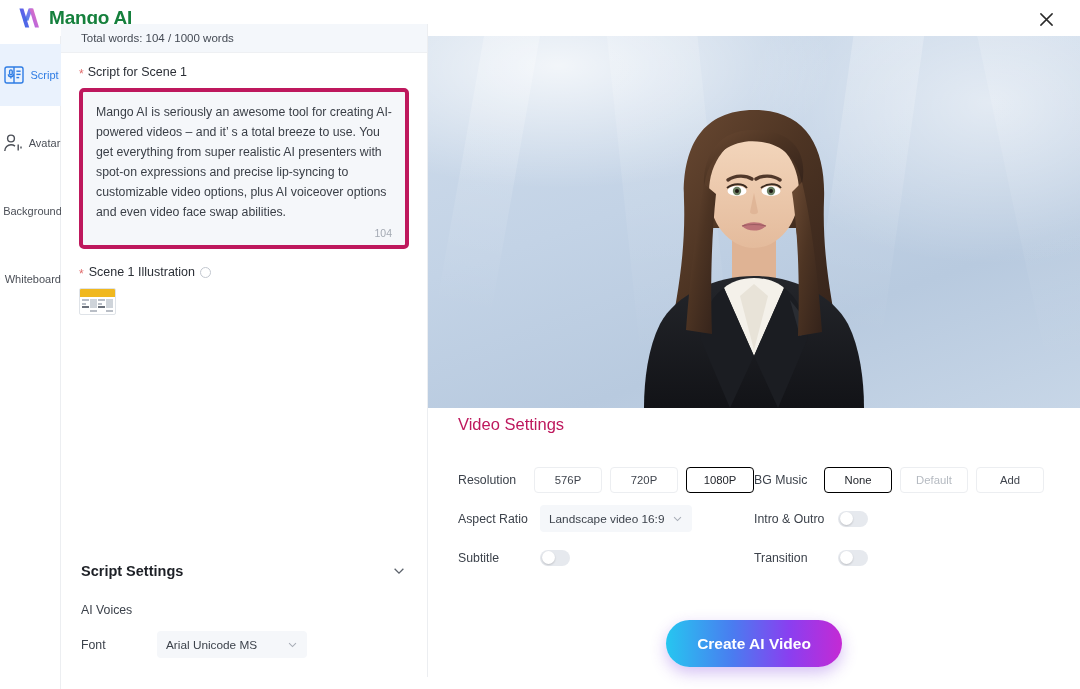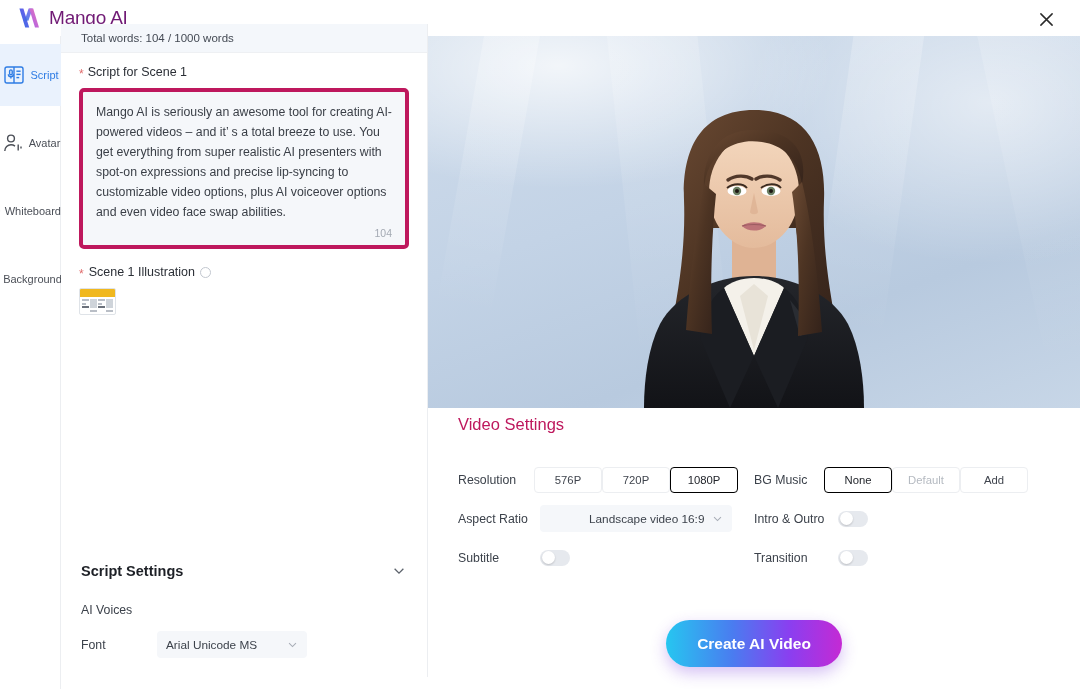--- a/index.html
+++ b/index.html
@@ -12,21 +12,21 @@
   #app { position: relative; width: 1080px; height: 689px; background:#fff; }
 
   
   .topbar {
     position: absolute; top:0; left:0; width:1080px; height:36px;
     background:#fff; display:flex; align-items:center;
   }
   .logo-wrap { display:flex; align-items:center; gap:7px; padding-left:16px; }
   .logo-mark { width:26px; height:22px; display:block; }
   .logo-text {
-    font-size:19px; font-weight:normal; color:#701a75; letter-spacing:-0.2px;
+    font-size:19px; font-weight:bold; color:#15803d; letter-spacing:-0.2px;
   }
   .close-btn {
     position:absolute; right:22px; top:7px; width:24px; height:24px;
     display:flex; align-items:center; justify-content:center; cursor:pointer;
     color:#2b2b2b;
   }
   .close-btn svg { width:15px; height:15px; }
 
   
   .rail {
@@ -136,36 +136,36 @@
   .vs-grid { position:absolute; top:52px; left:30px; width:600px; }
   .vs-line { display:flex; align-items:center; height:39px; }
   .vs-cellA { width:296px; display:flex; align-items:center; }
   .vs-cellB { display:flex; align-items:center; }
   .vs-label { font-size:12.3px; color:#3c424b; }
   .vs-label.w76 { width:76px; }
   .vs-label.w82 { width:82px; }
   .vs-label.w70 { width:70px; }
   .vs-label.w84 { width:84px; }
 
-  .seg { display:flex; gap:0; }
+  .seg { display:flex; gap:8px; }
   .seg-btn {
     height:26px; min-width:68px; border:1px solid #eceef1; border-radius:4px;
     background:#fff; font-size:11.3px; color:#40454e; cursor:pointer;
     display:flex; align-items:center; justify-content:center;
     font-family:"Liberation Sans", sans-serif;
   }
   .seg-btn.sel { border:1px solid #000000; color:#23262c; }
   .seg-btn.dim { color:#b5bac1; }
 
   .select {
     height:27px; min-width:152px; background:#f5f7fa; border-radius:4px;
     display:flex; align-items:center; padding:0 9px; gap:8px; cursor:pointer;
     font-size:11.8px; color:#3c424b;
   }
-  .select .grow { flex:1;margin-left:40px; }
+  .select .grow { flex:1; }
 
   .toggle {
     width:30px; height:16px; border-radius:9px; background:#e6e9ee;
     position:relative; cursor:pointer; flex:0 0 30px;
   }
   .toggle .knob {
     position:absolute; width:13px; height:13px; border-radius:50%; background:#fff;
     top:1.5px; left:1.5px; box-shadow:0 1px 2px rgba(0,0,0,.18);
   }
 
@@ -229,34 +229,34 @@
         <circle cx="10" cy="7.5" r="3.4"></circle>
         <path d="M3.8 20c0-3.7 2.8-6.2 6.2-6.2 1.5 0 2.9.5 4 1.3"></path>
         <line x1="17.2" y1="13.6" x2="17.2" y2="19.4"></line>
         <line x1="20" y1="15.4" x2="20" y2="17.6"></line>
       </svg>
       <span class="ri-label">Avatar</span>
     </div>
 
     <div class="rail-item">
       <svg class="ri-ico" viewBox="0 0 24 24" fill="none" stroke="currentColor" stroke-width="1.4">
+        <rect x="4" y="4" width="16" height="16" rx="1.6"></rect>
+        <path d="M5 13 L13 5 M5 18.5 L18.5 5 M10.5 19 L19 10.5" stroke-width="1.1"></path>
+      </svg>
+      <span class="ri-label">Background</span>
+    </div>
+
+    <div class="rail-item">
+      <svg class="ri-ico" viewBox="0 0 24 24" fill="none" stroke="currentColor" stroke-width="1.4">
         <rect x="4" y="5.5" width="16" height="10.5" rx="1.2"></rect>
         <line x1="7.5" y1="16" x2="7.5" y2="19"></line>
         <line x1="12" y1="16" x2="12" y2="19"></line>
         <line x1="16.5" y1="16" x2="16.5" y2="19"></line>
       </svg>
       <span class="ri-label">Whiteboard</span>
-    </div>
-
-    <div class="rail-item">
-      <svg class="ri-ico" viewBox="0 0 24 24" fill="none" stroke="currentColor" stroke-width="1.4">
-        <rect x="4" y="4" width="16" height="16" rx="1.6"></rect>
-        <path d="M5 13 L13 5 M5 18.5 L18.5 5 M10.5 19 L19 10.5" stroke-width="1.1"></path>
-      </svg>
-      <span class="ri-label">Background</span>
     </div>
   </div>
 
   <div class="script-col">
 
     <div class="wordbar">Total words: 104 / 1000 words</div>
 
     <div class="scene-block">
       <div class="scene-label">
         <span class="req-star">*</span>

